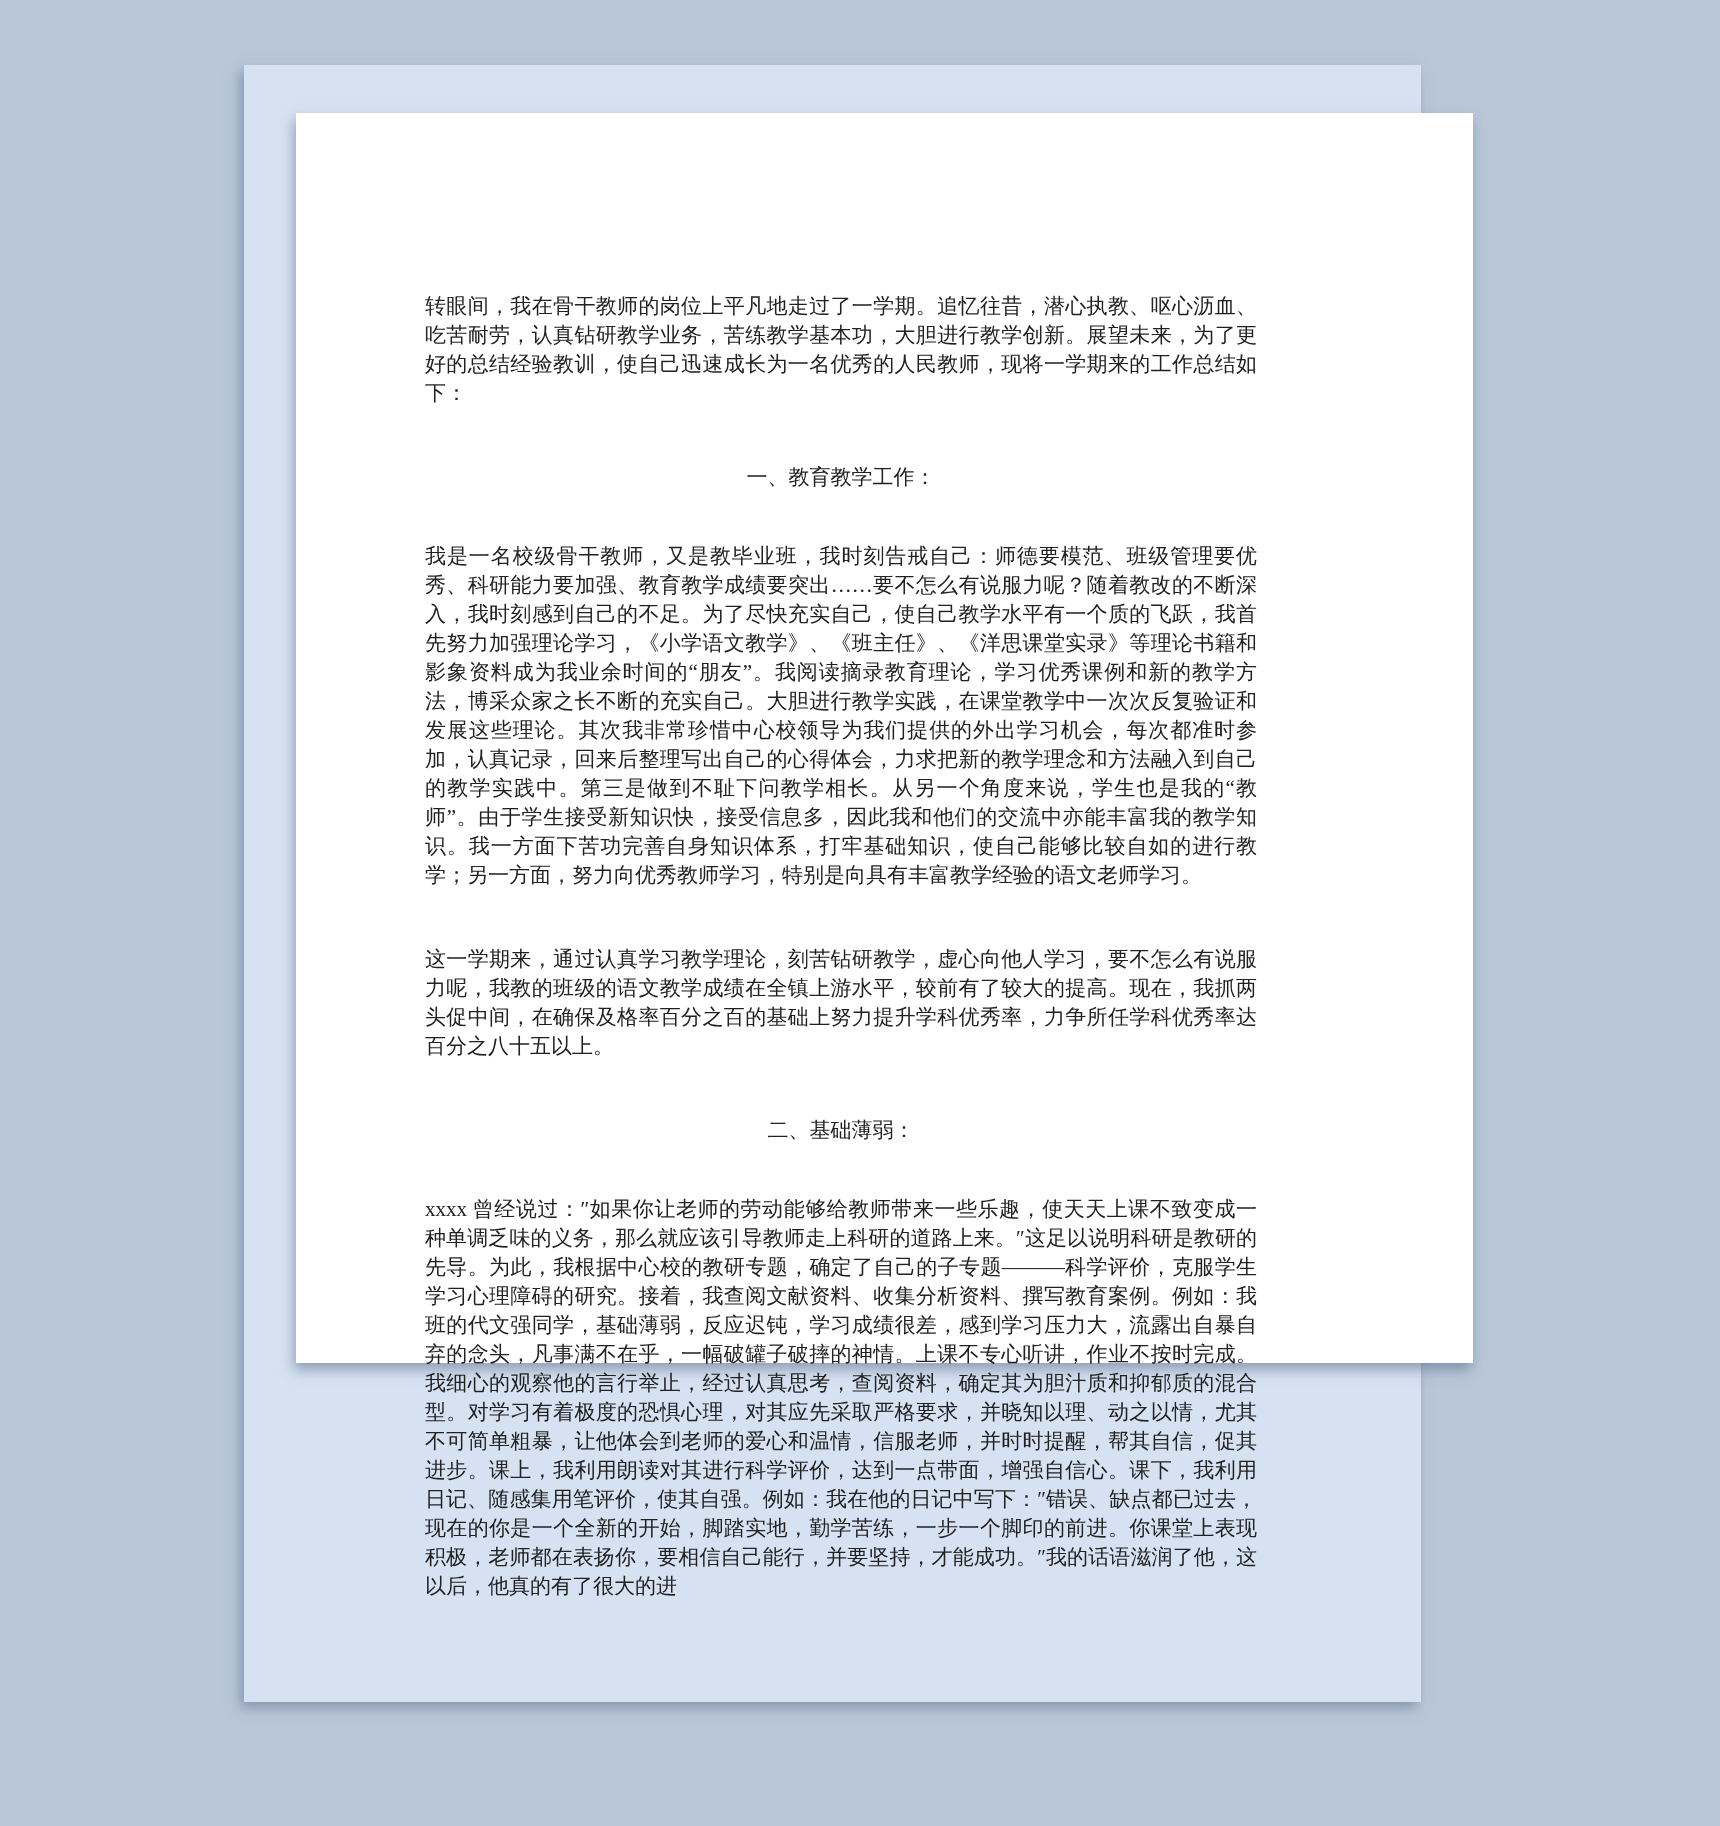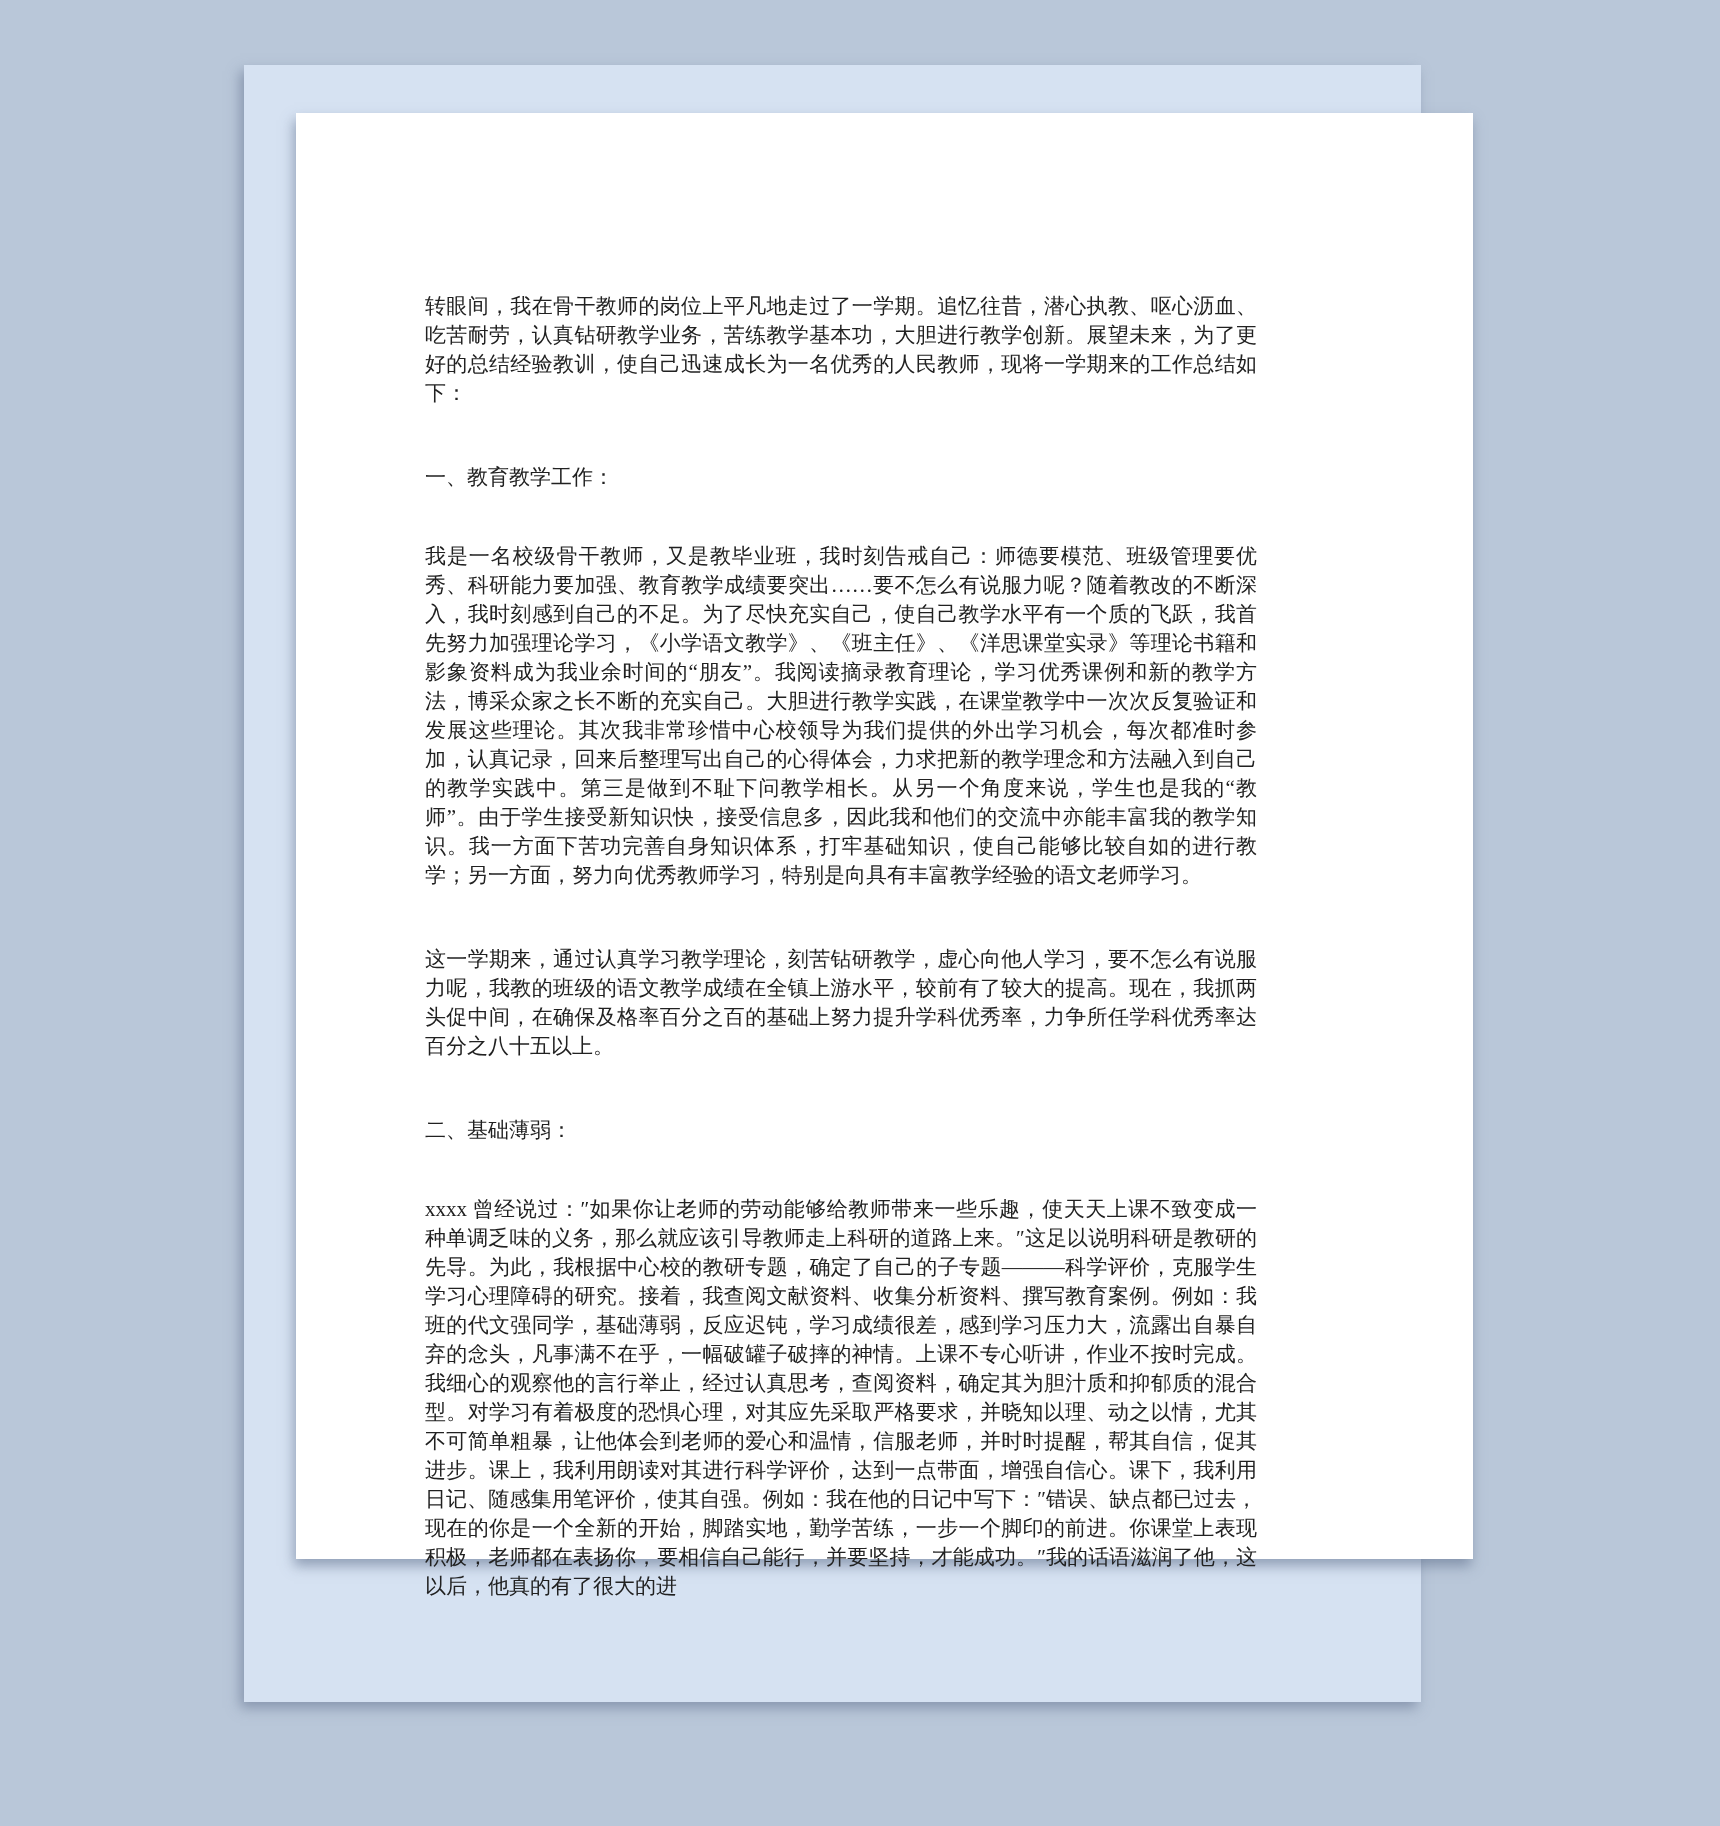--- a/index.html
+++ b/index.html
@@ -25,39 +25,39 @@
     width: 1177px;
     height: 1637px;
     background: #d6e2f2;
     box-shadow: -4px 6px 12px rgba(96, 112, 140, 0.55);
   }
   .paper {
     position: absolute;
     left: 296px;
     top: 113px;
     width: 1177px;
-    height: 1446px;
+    height: 1250px;
     background: #ffffff;
     box-shadow: -2px 7px 12px rgba(90, 106, 134, 0.55);
     box-sizing: border-box;
     padding: 179px 216px 0 129px;
   }
   .doc-block {
     margin: 0 0 55px 0;
     font-size: 21px;
     line-height: 29px;
     color: #212121;
     text-align: justify;
     word-break: break-all;
     letter-spacing: 0;
   }
   .doc-block.heading {
     margin-top: 13px;
     margin-bottom: 50px;
-    text-align: left;
+    text-align: center;
   }
 </style>
 </head>
 <body>
 
 <div class="canvas">
 
   <div class="back-sheet"></div>
 
   <div class="paper">

